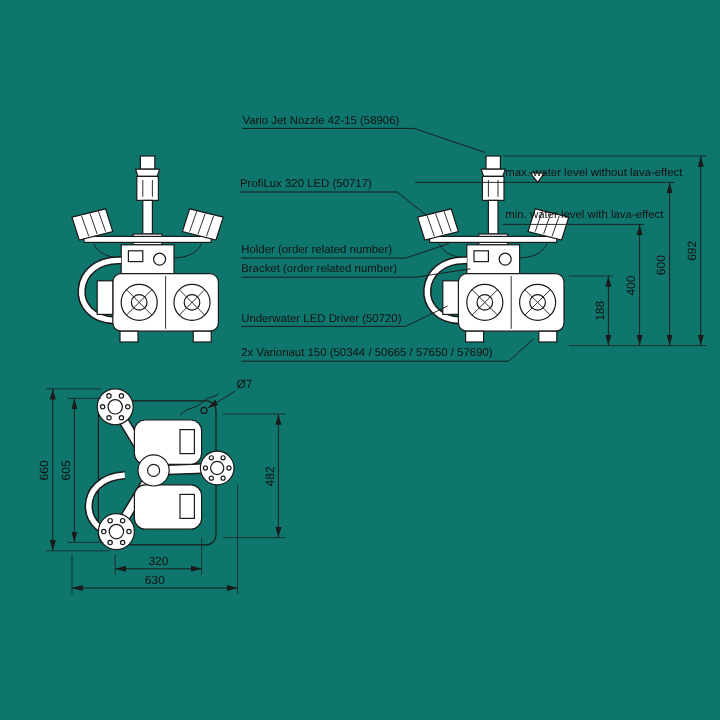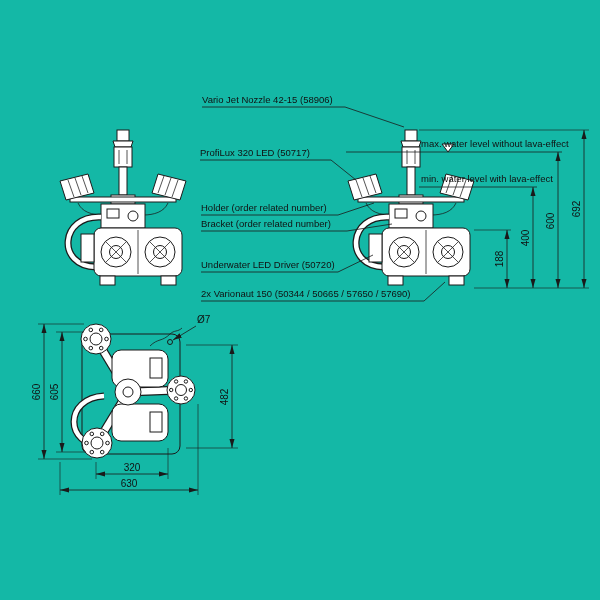--- a/index.html
+++ b/index.html
@@ -1,16 +1,16 @@
 <!DOCTYPE html>
 <html><head>
 <meta charset="utf-8">
 <style>
   html,body{margin:0;padding:0;background:#fff;}
-  .page{width:600px;height:600px;background:#14b8a6;position:relative;overflow:hidden;}
+  .page{width:600px;height:600px;background:#0f766e;position:relative;overflow:hidden;}
   svg{display:block;}
   svg text{font-family:"Liberation Sans",sans-serif;fill:#111;}
   .callout{font-size:9.5px;}
   .dim{font-size:10px;}
   .outline{stroke:#1a1a1a;fill:none;stroke-width:1;}
   .filled{stroke:#1a1a1a;fill:#ffffff;stroke-width:1;}
   .thin{stroke:#1a1a1a;stroke-width:0.75;fill:none;}
   .dimline{stroke:#1a1a1a;stroke-width:0.8;fill:none;}
   .dimext{stroke:#1a1a1a;stroke-width:0.6;fill:none;}
   .leader{stroke:#1a1a1a;stroke-width:0.8;fill:none;}

